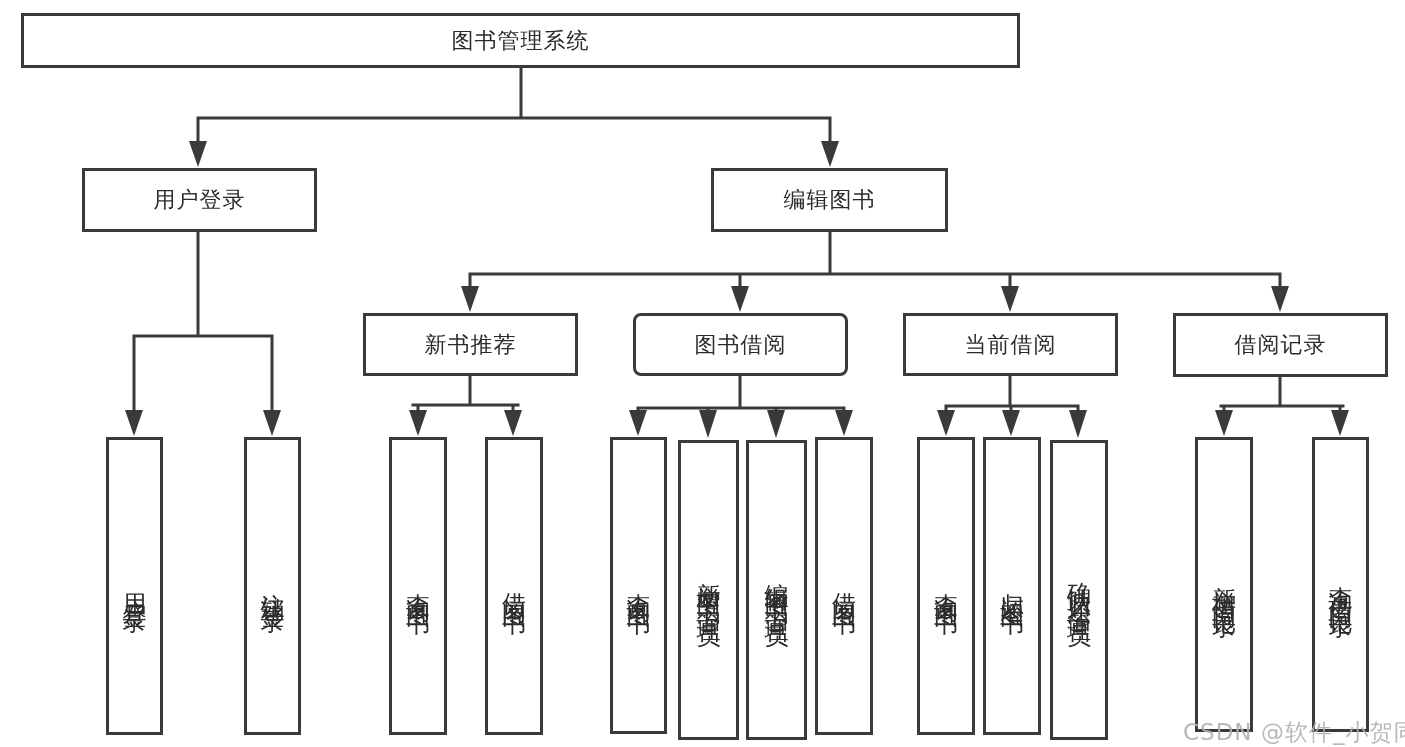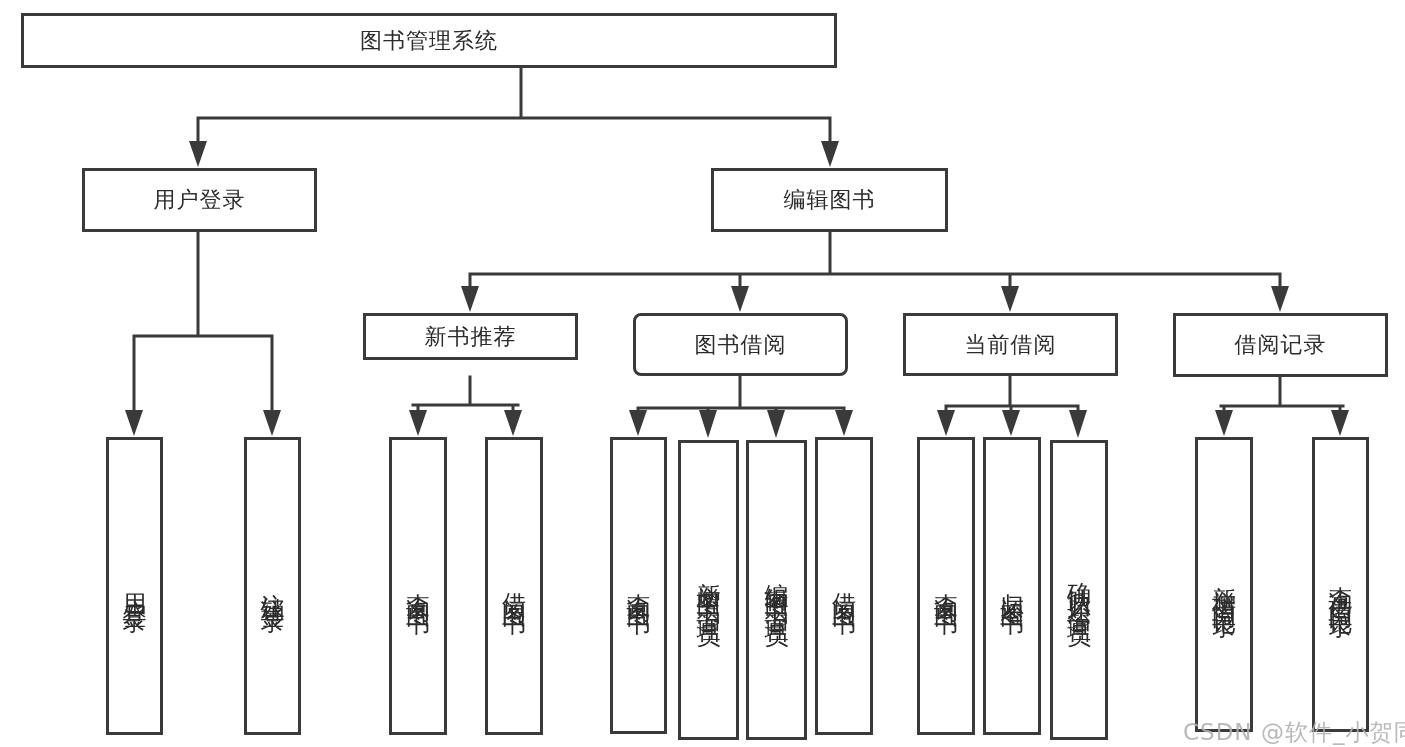--- a/index.html
+++ b/index.html
@@ -39,26 +39,26 @@
   .h { font-size: 22px; letter-spacing: 1px; }
   .v {
     writing-mode: vertical-lr;
     text-orientation: mixed;
     font-size: 24px;
     letter-spacing: 6px;
     line-height: 1;
     text-align: center;
   }
   
-  .n-root          { left: 21px;   top: 13px;  width: 816px; height: 55px; }
+  .n-root          { left: 21px;   top: 13px;  width: 999px; height: 55px; }
   
   .n-user-login    { left: 82px;   top: 168px; width: 235px; height: 64px; }
   .n-book-mgmt     { left: 711px;  top: 168px; width: 237px; height: 64px; }
   
-  .n-new-book      { left: 363px;  top: 313px; width: 215px; height: 47px; }
+  .n-new-book      { left: 363px;  top: 313px; width: 215px; height: 63px; }
   .n-book-borrow   { left: 633px;  top: 313px; width: 215px; height: 63px; border-radius: 8px; }
   .n-cur-borrow    { left: 903px;  top: 313px; width: 215px; height: 63px; }
   .n-borrow-rec    { left: 1173px; top: 313px; width: 215px; height: 64px; }
   
   .n-v-login       { left: 106px;  top: 437px; width: 57px; height: 298px; }
   .n-v-logout      { left: 244px;  top: 437px; width: 57px; height: 298px; }
   .n-v-query-a     { left: 389px;  top: 437px; width: 58px; height: 298px; }
   .n-v-borrow-a    { left: 485px;  top: 437px; width: 58px; height: 298px; }
   .n-v-query-b     { left: 610px;  top: 437px; width: 57px; height: 297px; }
   .n-v-add-book    { left: 678px;  top: 440px; width: 61px; height: 300px; }

